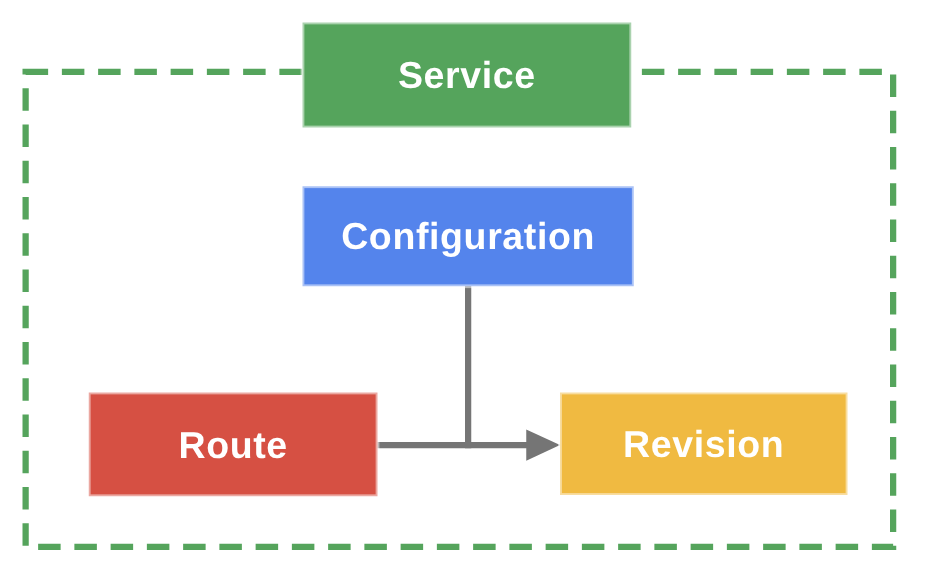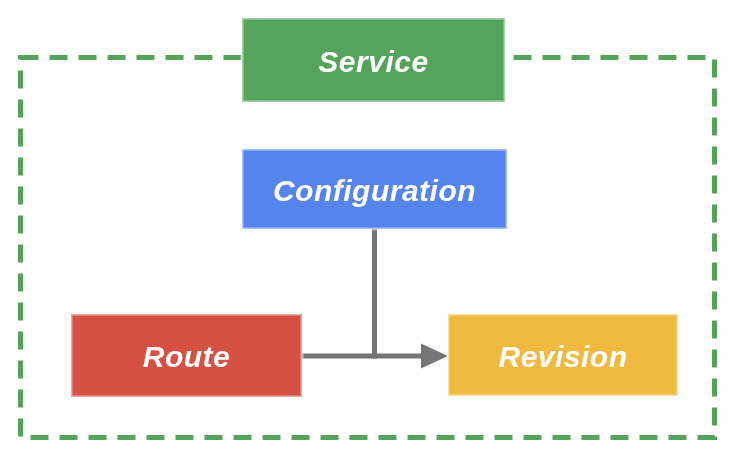--- a/index.html
+++ b/index.html
@@ -7,21 +7,20 @@
     margin: 0;
     padding: 0;
     background: #ffffff;
   }
   .stage {
     position: relative;
     width: 740px;
     height: 456px;
     background: #ffffff;
     overflow: hidden;
-    font-style: italic;
   }
   svg { display: block; }
   .boundary {
     fill: none;
     stroke-width: 5;
     stroke-dasharray: 18 11;
   }
   .connector {
     stroke-width: 5;
     fill: none;

